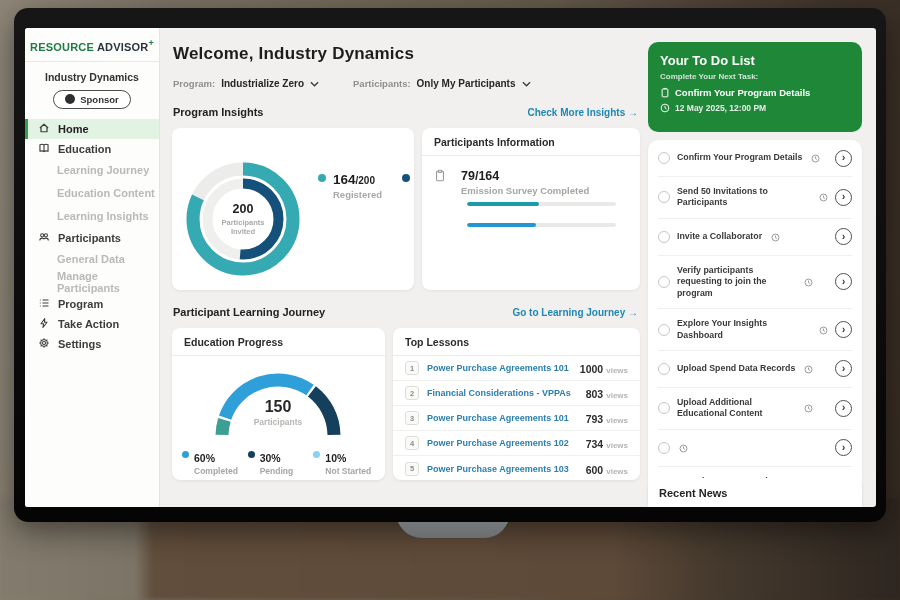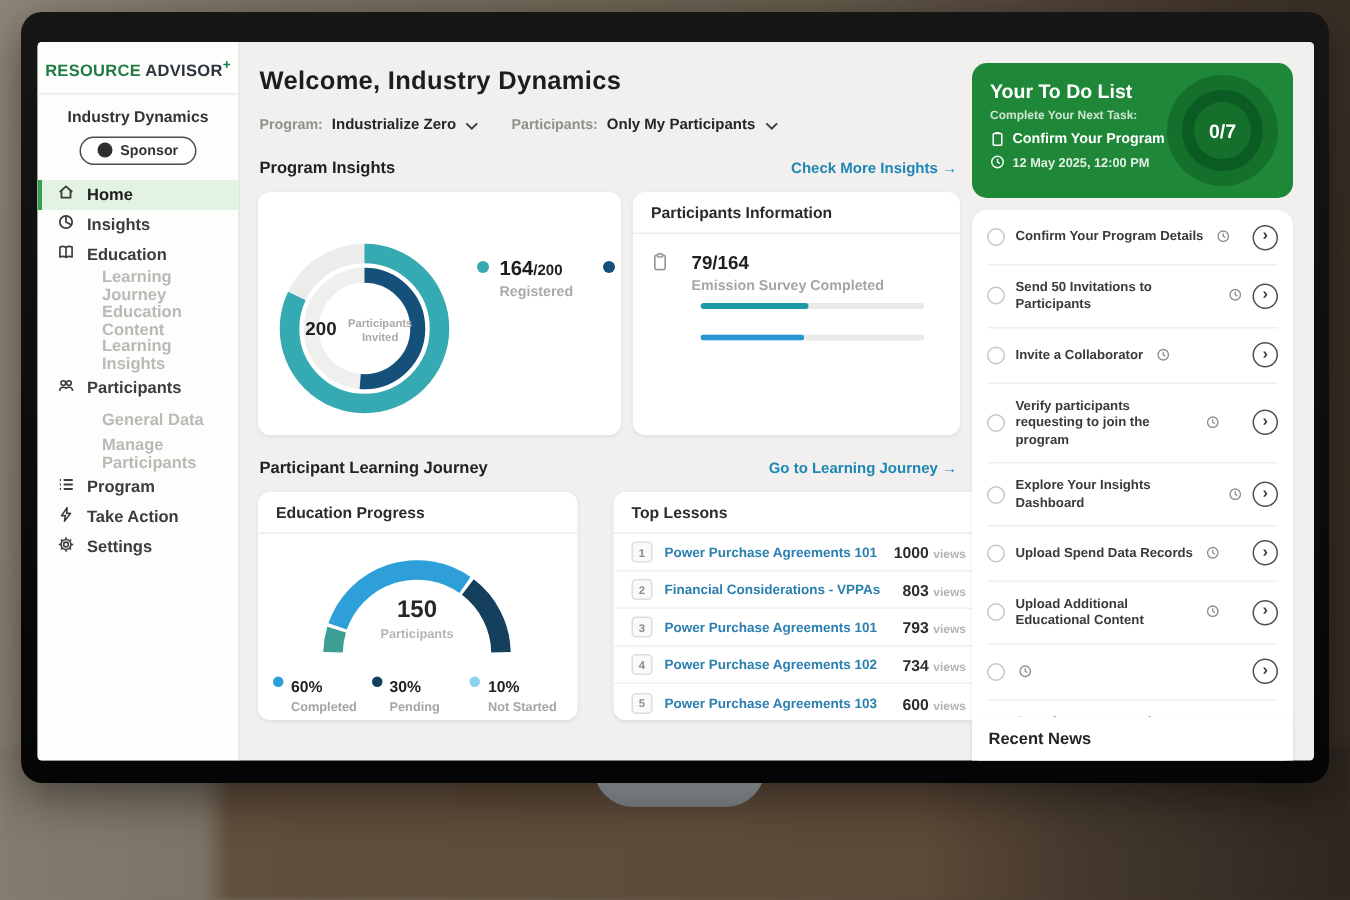--- a/index.html
+++ b/index.html
@@ -18,39 +18,39 @@
   .sidebar { position:absolute; left:0; top:0; width:135px; height:100%; background:#fdfdfc; border-right:1px solid #e4e4e1; }
   .logo { padding:10px 0 8px; text-align:center; font-size:11px; font-weight:800; letter-spacing:.2px; border-bottom:1px solid #e9e9e6; }
   .logo .g { color:#1f7a44; } .logo .d { color:#2a343b; } .logo .plus { color:#1f7a44; font-size:9px; vertical-align:super; }
   .org { text-align:center; font-size:10.5px; font-weight:700; color:#333; margin-top:9px; }
   .badge-wrap { display:flex; justify-content:center; margin:7px 0 10px; }
   .badge { display:inline-flex; align-items:center; gap:5px; border:1.5px solid #4c4c4c; border-radius:11px; padding:3px 11px; font-size:9.5px; font-weight:700; color:#333; background:#fff; }
   .badge .dot { width:10px; height:10px; border-radius:50%; background:#2e2e2e; display:inline-block; }
   .nav { display:flex; flex-direction:column; }
   .nav-item { display:flex; align-items:center; gap:8px; height:20px; padding-left:13px; font-size:11px; font-weight:700; color:#3c3c3c; cursor:pointer; }
   .nav-item.active { background:#e2f2e3; border-left:3px solid #35a14f; padding-left:10px; color:#202020; }
-  .nav-item.sub { padding-left:43px; color:#b9b9b6; font-weight:600; height:23px; }
+  .nav-item.sub { padding-left:32px; color:#b9b9b6; font-weight:600; height:23px; }
   .nav-item svg { flex:0 0 auto; }
 
   
   .main { position:absolute; left:135px; top:0; width:488px; height:100%; }
   .page-title { position:absolute; left:13px; top:16px; font-size:17px; font-weight:800; color:#1d1d1d; letter-spacing:.2px; }
-  .filters { position:absolute; left:13px; top:50px; display:flex; gap:22px; }
+  .filters { position:absolute; left:13px; top:50px; display:flex; gap:34px; }
   .filter { display:flex; align-items:center; gap:6px; cursor:pointer; }
   .filter .lab { font-size:9.5px; color:#8f8f8c; font-weight:600; }
   .filter .val { font-size:10px; color:#262626; font-weight:800; }
   .sec-row { position:absolute; left:13px; right:10px; display:flex; justify-content:space-between; align-items:center; }
   .sec-title { font-size:11px; font-weight:800; color:#222; }
   .link { font-size:10px; font-weight:800; color:#1e87b5; cursor:pointer; }
   .card { position:absolute; background:#fff; border-radius:8px; box-shadow:0 1px 3px rgba(0,0,0,.07); overflow:hidden; }
   .card-hd { padding:8px 12px 7px; font-size:10.5px; font-weight:800; color:#2b2b2b; border-bottom:1px solid #ececea; }
 
   
   .donut-wrap { position:absolute; left:12px; top:32px; width:118px; height:118px; }
-  .donut-center { position:absolute; inset:0; display:flex; flex-direction:row; align-items:center; justify-content:center; text-align:center; }
+  .donut-center { position:absolute; inset:0; display:flex; flex-direction:column; align-items:center; justify-content:center; text-align:center; }
   .donut-center .v { font-size:12.5px; font-weight:800; color:#222; }
   .donut-center .l { font-size:7.5px; color:#a9a9a6; font-weight:600; width:58px; line-height:1.25; margin-top:2px; }
   .dlegend { position:absolute; left:146px; top:42px; display:flex; flex-direction:row; gap:20px; }
   .dleg-item { display:flex; gap:7px; }
   .dleg-item .dot { width:8px; height:8px; border-radius:50%; margin-top:4px; flex:0 0 auto; }
   .dleg-item .big { font-size:13.5px; font-weight:800; color:#1d1d1d; }
   .dleg-item .small { font-size:10px; font-weight:800; color:#1d1d1d; }
   .dleg-item .sub { font-size:9.5px; color:#a9a9a6; font-weight:600; margin-top:1px; }
 
   
@@ -119,27 +119,20 @@
             </span>
         </div>
         <div class="nav">
           <div class="nav-item active">
             <span><svg width="12" height="12" viewBox="0 0 16 16" fill="none" stroke="#3c3c3c" stroke-width="1.6" stroke-linejoin="round">
                   <path d="M2.5 8 L8 3 L13.5 8 M4 7.2 V13 H12 V7.2"></path>
                 </svg></span>
             <span>Home</span>
           </div>
           <div class="nav-item">
-            <span><svg width="12" height="12" viewBox="0 0 16 16" fill="none" stroke="#3c3c3c" stroke-width="1.6">
-                  <circle cx="8" cy="8" r="5.5"></circle>
-                  <path d="M8 2.5 V8 L12.5 10.5"></path>
-                </svg></span>
-            <span>Insights</span>
-          </div>
-          <div class="nav-item">
             <span><svg width="12" height="12" viewBox="0 0 16 16" fill="none" stroke="#3c3c3c" stroke-width="1.5" stroke-linejoin="round">
                   <path d="M8 4 C6.5 2.9 4.4 2.9 2.6 3.6 V12.4 C4.4 11.7 6.5 11.7 8 12.8 C9.5 11.7 11.6 11.7 13.4 12.4 V3.6 C11.6 2.9 9.5 2.9 8 4 Z M8 4 V12.8"></path>
                 </svg></span>
             <span>Education</span>
           </div>
           <div class="nav-item sub">
               <span>Learning Journey</span>
             </div>
           <div class="nav-item sub">
               <span>Education Content</span>
@@ -286,21 +279,21 @@
               <span class="dot" style="background: rgb(20, 64, 94);"></span>
               <span><span class="pct">30%</span><div class="lab">Pending</div></span>
             </div>
             <div class="gleg-item">
               <span class="dot" style="background: rgb(138, 210, 242);"></span>
               <span><span class="pct">10%</span><div class="lab">Not Started</div></span>
             </div>
           </div>
         </div>
 
-        <div class="card" style="left:233px; top:300px; width:247px; height:152px;margin-left:16px;">
+        <div class="card" style="left:233px; top:300px; width:247px; height:152px;">
           <div class="card-hd">Top Lessons</div>
           <div class="lessons">
             <div class="lesson">
               <span class="rank">1</span>
               <span class="ltitle">Power Purchase Agreements 101</span>
               <span><span class="views">1000</span><span class="views-suffix">views</span></span>
             </div>
             <div class="lesson">
               <span class="rank">2</span>
               <span class="ltitle">Financial Considerations - VPPAs</span>
@@ -336,25 +329,20 @@
               </svg>
             <span>Confirm Your Program Details</span>
           </div>
           <div class="todo-due">
             <svg width="10" height="10" viewBox="0 0 14 14" fill="none" stroke="#fff" stroke-width="1.3">
                 <circle cx="7" cy="7" r="5.4"></circle>
                 <path d="M7 4 V7 L9.2 8.4"></path>
               </svg>
             <span>12 May 2025, 12:00 PM</span>
           </div>
-          <div class="todo-circle-outer">
-            <div class="todo-ring">
-                <span>0/7</span>
-              </div>
-          </div>
         </div>
 
         <div class="tasks-card">
           <div class="task">
             <span class="chk"></span>
             <span class="tl">Confirm Your Program Details</span>
             <span class="clock"><svg width="9" height="9" viewBox="0 0 14 14" fill="none" stroke="currentColor" stroke-width="1.4">
                   <circle cx="7" cy="7" r="5.4"></circle>
                   <path d="M7 4 V7 L9.2 8.4"></path>
                 </svg></span>

